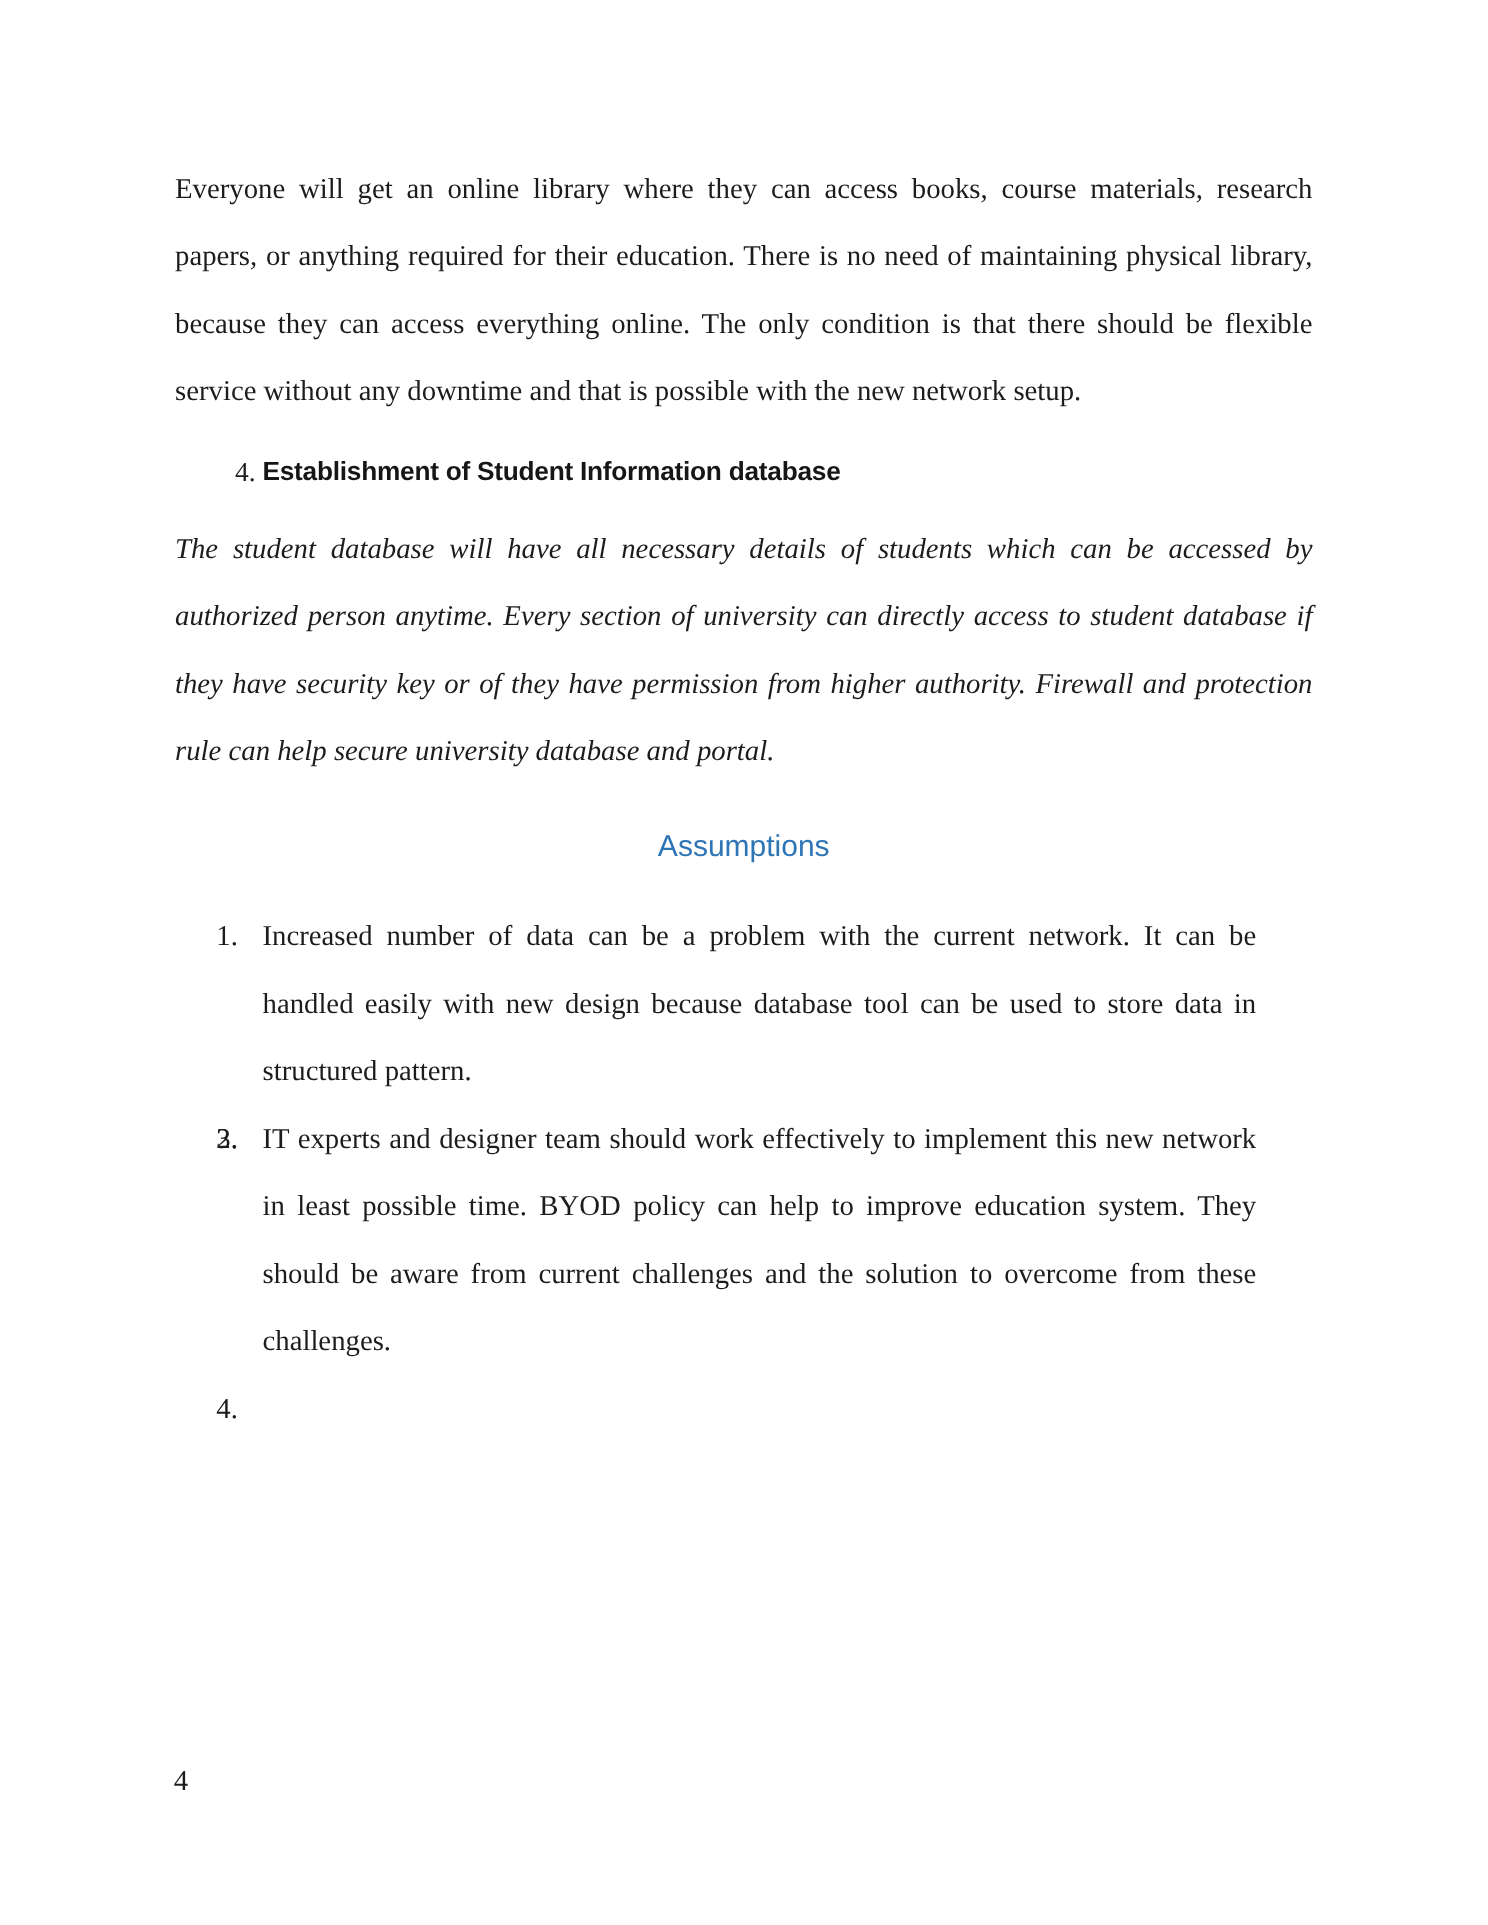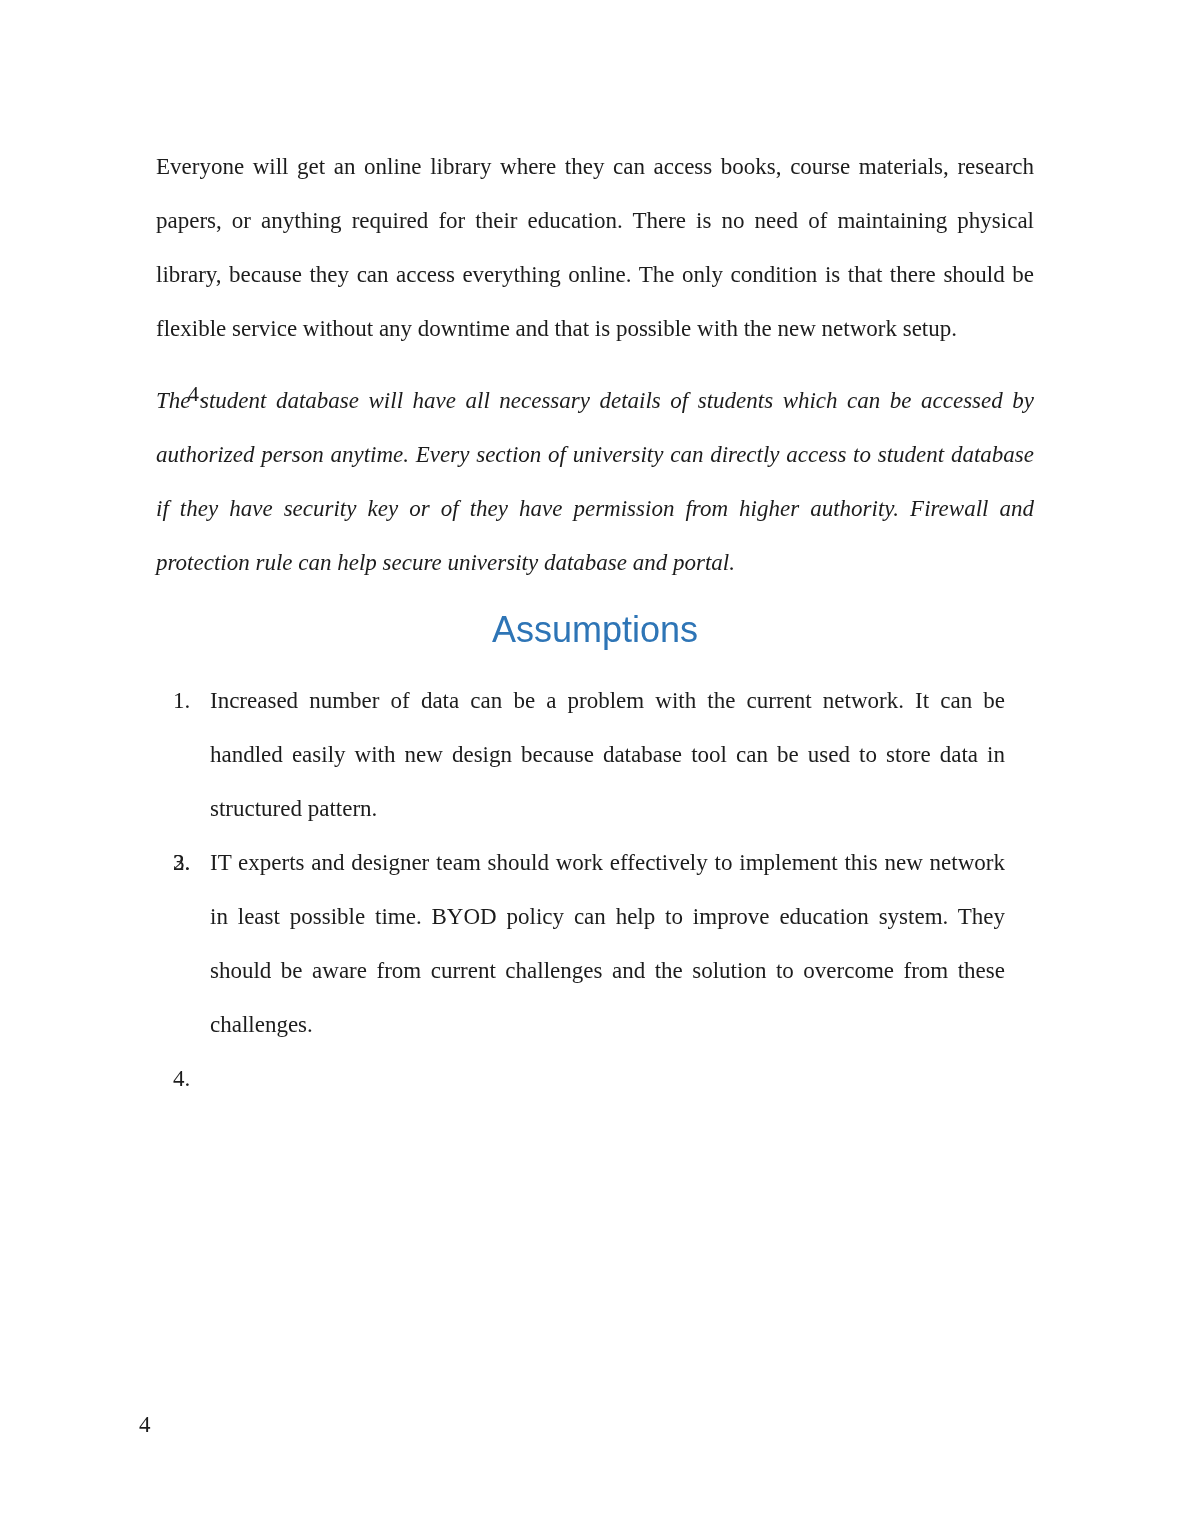--- a/index.html
+++ b/index.html
@@ -21,21 +21,21 @@
     left: 140px;
     right: 140px;
     top: 124px;
   }
   .para {
     font-family: "Liberation Serif", serif;
     font-size: 23px;
     line-height: 54px;
     text-align: justify;
     color: #1c1c1c;
-    margin: 16px;
+    margin: 0;
   }
   .section-heading {
     position: relative;
     margin-top: 18px;
     padding-left: 70px;
     line-height: 40px;
   }
   .section-heading .num {
     position: absolute;
     left: 48px;
@@ -50,25 +50,25 @@
     font-size: 21px;
     font-weight: bold;
     color: #161616;
     letter-spacing: -0.2px;
   }
   .para2 {
     margin-top: 12px;
     font-style: italic;
   }
   .assumptions-title {
-    margin-top: 12px;
+    margin-top: 26px;
     line-height: 48px;
     text-align: center;
     font-family: "Liberation Sans", "DejaVu Sans", sans-serif;
-    font-size: 36px;
+    font-size: 24px;
     font-weight: normal;
     color: #2E75B6;
   }
   .list {
     margin-top: 20px;
   }
   .list-item {
     position: relative;
     padding-left: 70px;
     padding-right: 45px;
@@ -98,20 +98,21 @@
 </head>
 <body>
 
 <div class="page">
   <div class="content">
 
     <p class="para">Everyone will get an online library where they can access books, course materials, research papers, or anything required for their education. There is no need of maintaining physical library, because they can access everything online. The only condition is that there should be flexible service without any downtime and that is possible with the new network setup.</p>
 
     <div class="section-heading">
       <span class="num">4.</span>
+      <span class="txt">Establishment of Student Information database</span>
     </div>
 
     <p class="para para2">The student database will have all necessary details of students which can be accessed by authorized person anytime.  Every section of university can directly access to student database if they have security key or of they have permission from higher authority. Firewall and protection rule can help secure university database and portal.</p>
 
     <div class="assumptions-title">Assumptions</div>
 
     <div class="list">
       <div class="list-item">
         <span class="num">1.</span>
         <span>Increased number of data can be a problem with the current network. It can be handled easily with new design because database tool can be used to store data in structured pattern.</span>

